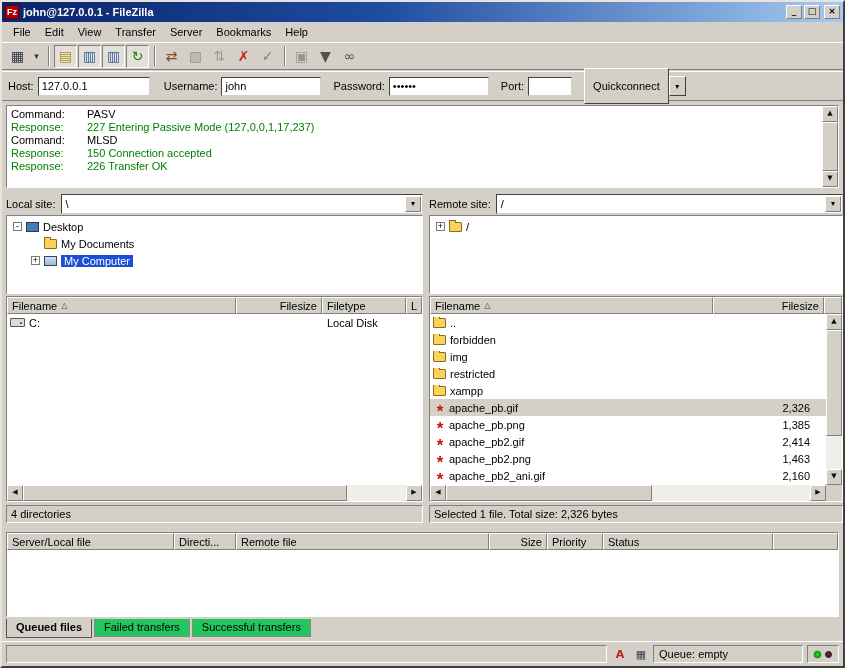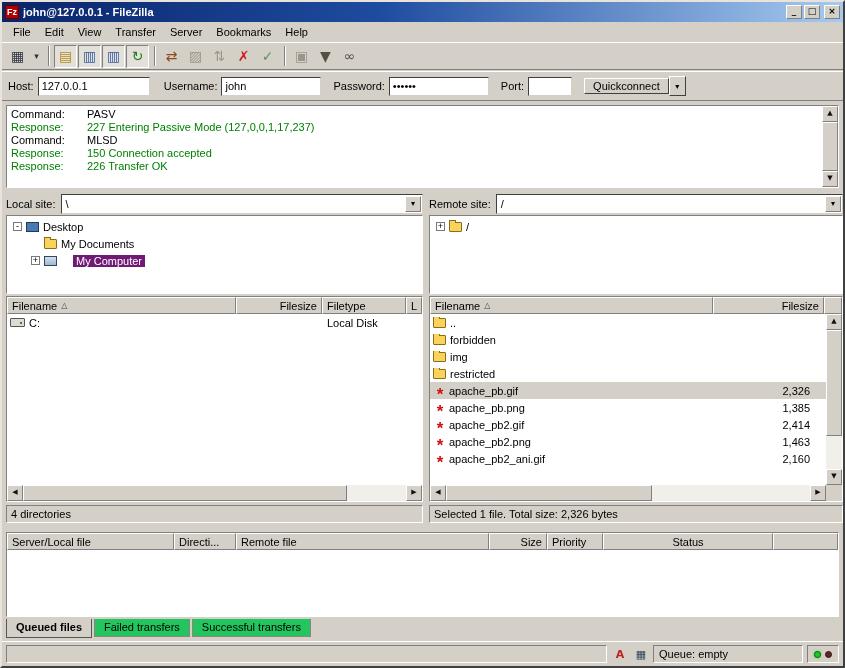--- a/index.html
+++ b/index.html
@@ -32,21 +32,21 @@
   .tbtn.pressed { border-color:#808080 #fff #fff #808080; background:#e3e0d9; }
   .tsep { width:2px; height:20px; border-left:1px solid #808080; border-right:1px solid #fff; margin:0 4px; flex:none; }
   .c-dark{color:#2e3740}.c-olive{color:#b08f1f}.c-blue{color:#3a5f9f}.c-green{color:#1e7d1e}
   .c-maroon{color:#8a4a1f}.c-dis{color:#9b968c}.c-red{color:#cc2020}.c-teal{color:#5f8f6f}.c-gray{color:#564f46}
 
   
   .quickbar { position:absolute; left:0; top:69px; right:0; height:30px; display:flex; align-items:center; padding-left:6px;
               border-top:1px solid #fff; border-bottom:1px solid #808080; }
   .qc-label { margin-right:4px; white-space:nowrap; }
   .qc-input { height:19px; font:11px "Liberation Sans",sans-serif; padding:1px 3px; }
-  .qc-btn { height:16px; background:#d4d0c8; border:1px solid; border-color:#fff #404040 #404040 #fff;
+  .qc-btn { height:36px; background:#d4d0c8; border:1px solid; border-color:#fff #404040 #404040 #fff;
             font:11px "Liberation Sans",sans-serif; padding:0 8px; }
   .qc-drop { width:17px; height:20px; background:#d4d0c8; border:1px solid; border-color:#fff #404040 #404040 #fff;
              font-size:8px; padding:0; }
 
   
   .logbox { position:absolute; left:4px; top:103px; right:4px; height:83px; background:#fff;
             border:1px solid; border-color:#808080 #fff #fff #808080; overflow:hidden; }
   .log-line { display:flex; height:13px; line-height:13px; padding-left:4px; white-space:nowrap; }
   .log-label { width:76px; flex:none; }
   .log-response { color:#008000; }
@@ -59,21 +59,21 @@
                  border:1px solid; border-color:#fff #808080 #808080 #fff; font-size:8px; display:flex;
                  align-items:center; justify-content:center; }
 
   
   .treebox { position:absolute; top:213px; height:79px; background:#fff; border:1px solid; border-color:#808080 #fff #fff #808080; overflow:hidden; padding-top:2px; }
   .tree-row { display:flex; align-items:center; height:17px; padding-left:6px; white-space:nowrap; }
   .indent1 { padding-left:24px; }
   .expander { width:9px; height:9px; border:1px solid #7a7a7a; background:#fff; font-size:9px; line-height:7px;
               text-align:center; margin-right:4px; flex:none; }
   .exp-spacer { width:13px; flex:none; }
-  .tsel { background:#701a75; color:#fff; padding:0 3px;margin-left:12px; }
+  .tsel { background:#1d4ed8; color:#fff; padding:0 3px; }
 
   
   .folder-icon { display:inline-block; width:13px; height:10px; background:#fcd35a; border:1px solid #8a6d1a;
                  border-radius:1px; position:relative; margin-right:4px; flex:none; }
   .folder-icon::before { content:""; position:absolute; top:-3px; left:-1px; width:5px; height:2px;
                          background:#fcd35a; border:1px solid #8a6d1a; border-bottom:0; }
   .i-desktop { display:inline-block; width:13px; height:10px; background:#4a7ab5; border:1px solid #223a55; margin-right:4px; flex:none; }
   .i-computer { display:inline-block; width:13px; height:10px; background:linear-gradient(#cfe0ef,#9fb8cf);
                 border:1px solid #33475c; margin-right:4px; flex:none; }
   .drive-icon { display:inline-block; width:15px; height:9px; background:#dcdcd4; border:1px solid #555;
@@ -352,20 +352,27 @@
           </span>
         <span class="cell-size"></span>
       </div>
       <div class="flist-row">
         <span class="cell-name">
             <span class="folder-icon"></span>
             <span>restricted</span>
           </span>
         <span class="cell-size"></span>
       </div>
+      <div class="flist-row">
+        <span class="cell-name">
+            <span class="folder-icon"></span>
+            <span>xampp</span>
+          </span>
+        <span class="cell-size"></span>
+      </div>
       <div class="flist-row sel">
         <span class="cell-name">
             <span class="file-broken-icon">*</span>
             <span>apache_pb.gif</span>
           </span>
         <span class="cell-size">2,326</span>
       </div>
       <div class="flist-row">
         <span class="cell-name">
             <span class="file-broken-icon">*</span>
@@ -423,21 +430,21 @@
         </div>
       <div class="hcell" style="width:253px;">
           <span>Remote file</span>
         </div>
       <div class="hcell num" style="width:58px;">
           <span>Size</span>
         </div>
       <div class="hcell" style="width:56px;">
           <span>Priority</span>
         </div>
-      <div class="hcell" style="width:170px;justify-content:center;">
+      <div class="hcell" style="width:170px;">
           <span>Status</span>
         </div>
       <div class="hcell" style="flex:1;"></div>
     </div>
   </div>
 
   <div class="tabstrip">
     <span class="tab active">Queued files</span>
     <span class="tab">Failed transfers</span>
     <span class="tab">Successful transfers</span>

